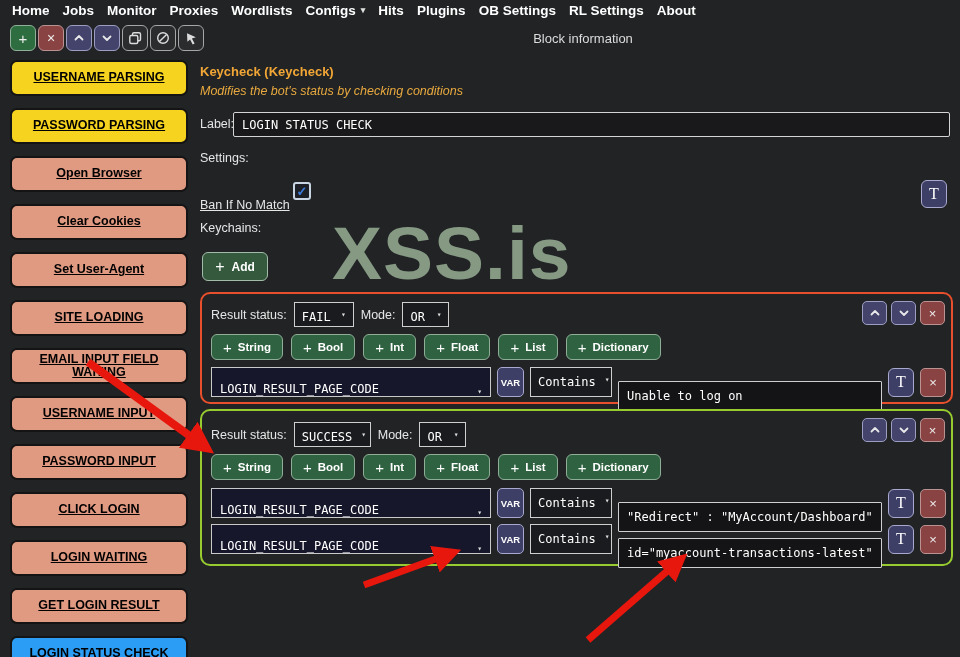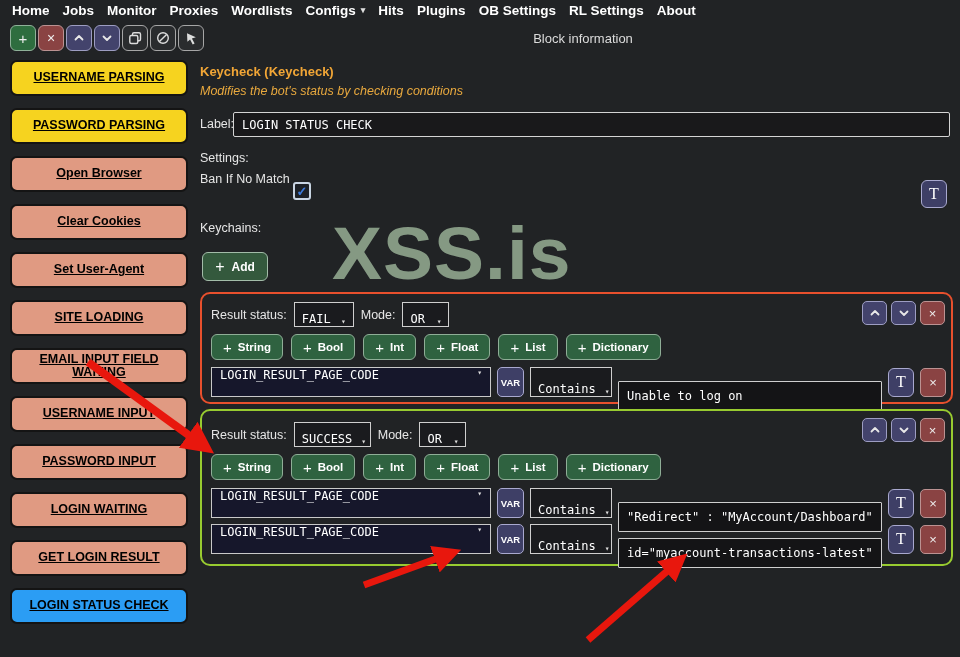--- a/index.html
+++ b/index.html
@@ -55,42 +55,42 @@
   .plus { font-size:16px; font-weight:400; line-height:1; }
   
   .keychain { position:absolute; left:200px; width:753px; border:2px solid #a16207;
               border-radius:10px; background:#212325; }
   #kc1 { top:292px; height:112px; }
   #kc2 { top:409px; height:157px; }
   .kc-row1 { position:absolute; top:8px; left:9px; display:flex; align-items:center;
              gap:7px; color:#e6e6e6; font-size:12.5px; }
   #kc2 .kc-row1 { top:11px; }
   .sel { background:#1a1b1e; border:1px solid #cfcfcf; height:25px; display:flex;
-         align-items:flex-end; justify-content:space-between; gap:9px; padding:0 7px;
+         align-items:flex-start; justify-content:space-between; gap:9px; padding:7px 7px;
          color:#fff; font-family:"DejaVu Sans Mono", monospace; font-size:12px; }
   .caret { font-size:8px; color:#ddd; }
   .kc-nav { position:absolute; top:7px; right:6px; display:flex; gap:4px; }
   .nbtn { width:25px; height:24px; border-radius:5px; display:flex; align-items:center;
           justify-content:center; }
   .nbtn.mv { background:#43436c; border:1px solid #9d9dc2; }
   .nbtn.del { background:#8a4343; border:1px solid #bb9292; color:#eee; font-size:13px; }
   .kc-row2 { position:absolute; left:9px; display:flex; gap:8px; }
   #kc1 .kc-row2 { top:40px; }
   #kc2 .kc-row2 { top:43px; }
   .gbtn { height:26px; background:#2f6240; border:1px solid #8fae97; border-radius:6px;
           color:#fff; display:flex; align-items:center; justify-content:center; gap:6px;
           padding:0 11px; font-size:11.5px; font-weight:700; }
   .gbtn .plus { font-size:15px; }
   .kc-cond { position:absolute; left:9px; right:5px; height:30px; display:flex;
              align-items:center; gap:6px; }
   #kc1 .c1 { top:73px; }
   #kc2 .c1 { top:77px; }
   #kc2 .c2 { top:113px; }
   .var-sel { width:280px; height:30px; background:#16172b; border:1px solid #c9c9c9;
-             display:flex; align-items:flex-start; justify-content:space-between; gap:8px;
+             display:flex; align-items:flex-end; justify-content:space-between; gap:8px;
              padding:0 8px; color:#fff; font-family:"DejaVu Sans Mono", monospace;
              font-size:12px; flex:0 0 auto; }
   .var-badge { width:27px; height:30px; background:#3e3f66; border:1px solid #a9a9cf;
                border-radius:5px; color:#fff; font-size:9.5px; font-weight:700;
                display:flex; align-items:center; justify-content:center; flex:0 0 auto; }
   .cmp-sel { width:82px; height:30px; flex:0 0 auto; }
   .val-input { flex:1 1 auto; min-width:0; height:30px; background:#141416;
                border:1px solid #cfcfcf; color:#fff; border-radius:1px;
                font-family:"DejaVu Sans Mono", monospace; font-size:12px; padding:0 8px;
                outline:none;margin-top:28px; }
@@ -167,33 +167,34 @@
   <div class="sidebar">
     <div class="sb" style="background: rgb(246, 211, 31);">USERNAME PARSING</div>
     <div class="sb" style="background: rgb(246, 211, 31);">PASSWORD PARSING</div>
     <div class="sb" style="background: rgb(224, 154, 130);">Open Browser</div>
     <div class="sb" style="background: rgb(224, 154, 130);">Clear Cookies</div>
     <div class="sb" style="background: rgb(224, 154, 130);">Set User-Agent</div>
     <div class="sb" style="background: rgb(224, 154, 130);">SITE LOADING</div>
     <div class="sb" style="background: rgb(224, 154, 130);">EMAIL INPUT FIELD WAITING</div>
     <div class="sb" style="background: rgb(224, 154, 130);">USERNAME INPUT</div>
     <div class="sb" style="background: rgb(224, 154, 130);">PASSWORD INPUT</div>
+    <div class="sb" style="background: rgb(224, 154, 130);">CLICK LOGIN</div>
     <div class="sb" style="background: rgb(224, 154, 130);">LOGIN WAITING</div>
     <div class="sb" style="background: rgb(224, 154, 130);">GET LOGIN RESULT</div>
     <div class="sb" style="background: rgb(43, 157, 244);">LOGIN STATUS CHECK</div>
   </div>
 
   <div class="h-orange" style="top:64px;">Keycheck (Keycheck)</div>
   <div class="desc" style="top:84px;">Modifies the bot's status by checking conditions</div>
 
   <div class="lab" style="left:200px; top:117px;">Label:</div>
   <input class="text-input" style="left: 233px; top: 112px; width: 717px; height: 25px;" value="LOGIN STATUS CHECK">
 
   <div class="lab" style="left:200px; top:151px;">Settings:</div>
-  <div class="lab" style="left:200px; top:172px;">Ban If No Match</div>
+  <div class="lab" style="left:200px; top:198px;text-decoration:underline;">Ban If No Match</div>
   <div class="checkbox">
     <span>✓</span>
   </div>
   <div class="tbtn" id="t-top">T</div>
 
   <div class="lab" style="left:200px; top:221px;">Keychains:</div>
   <div class="add-btn">
     <span class="plus">+</span>
     <span>Add</span>
   </div>

